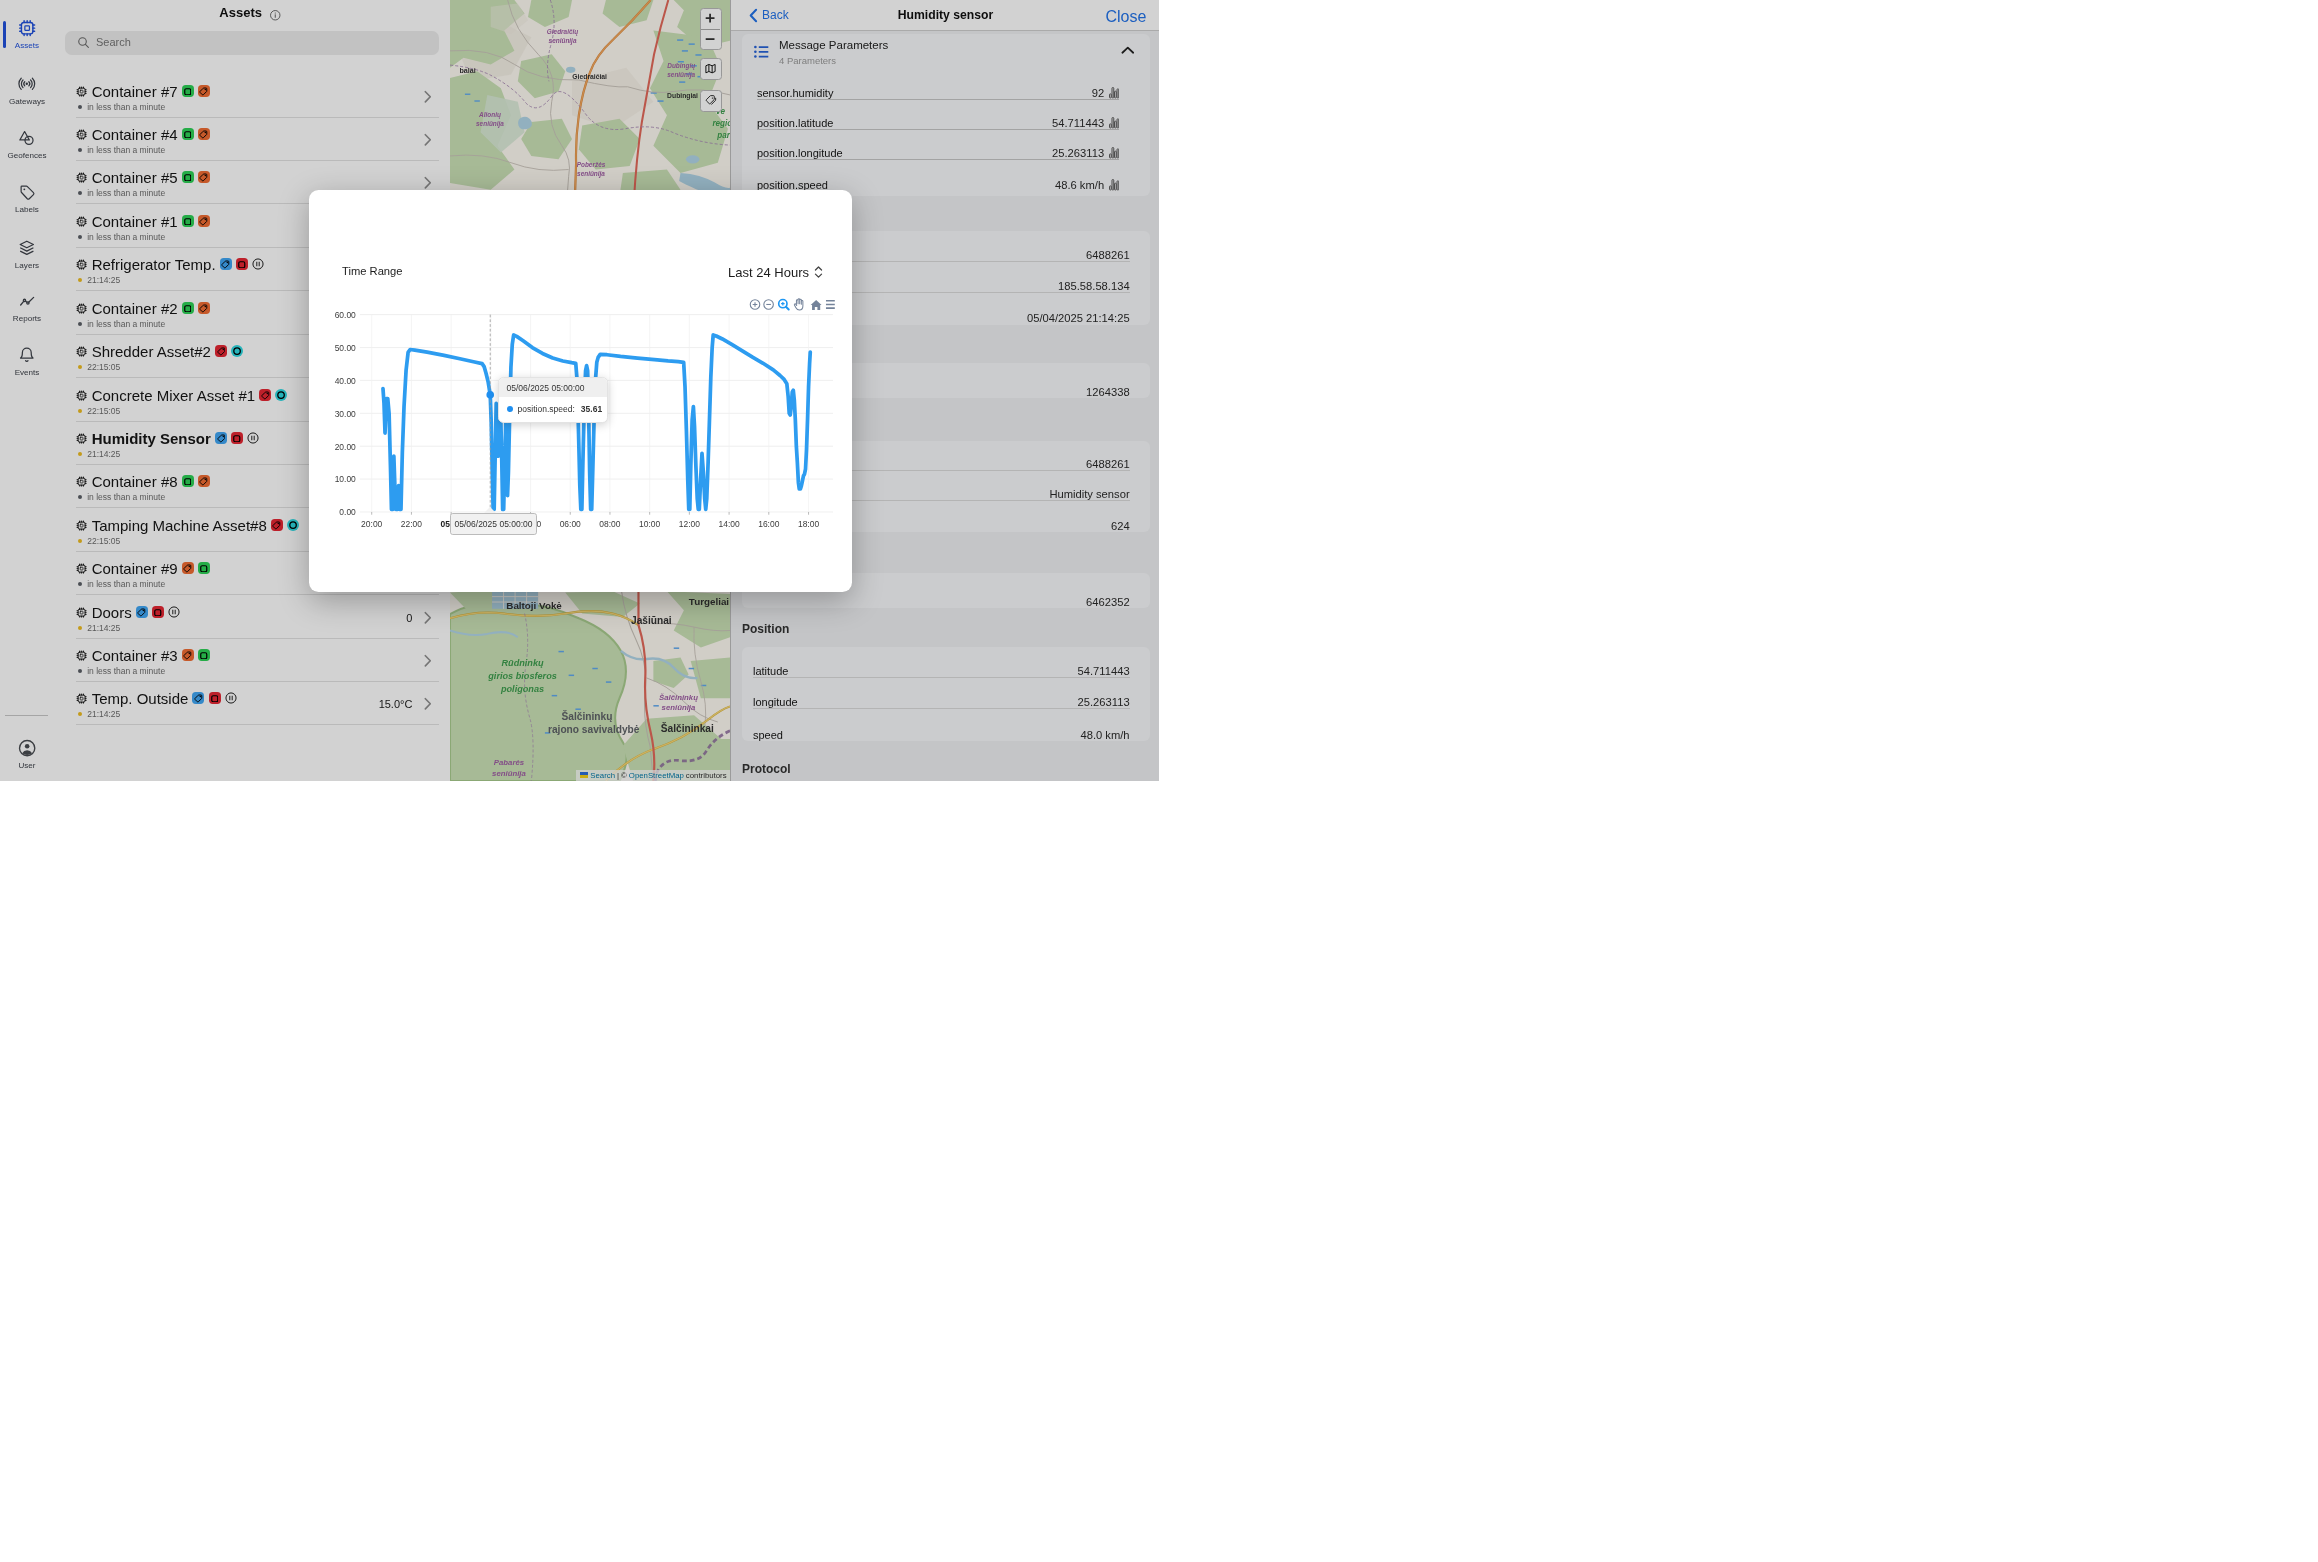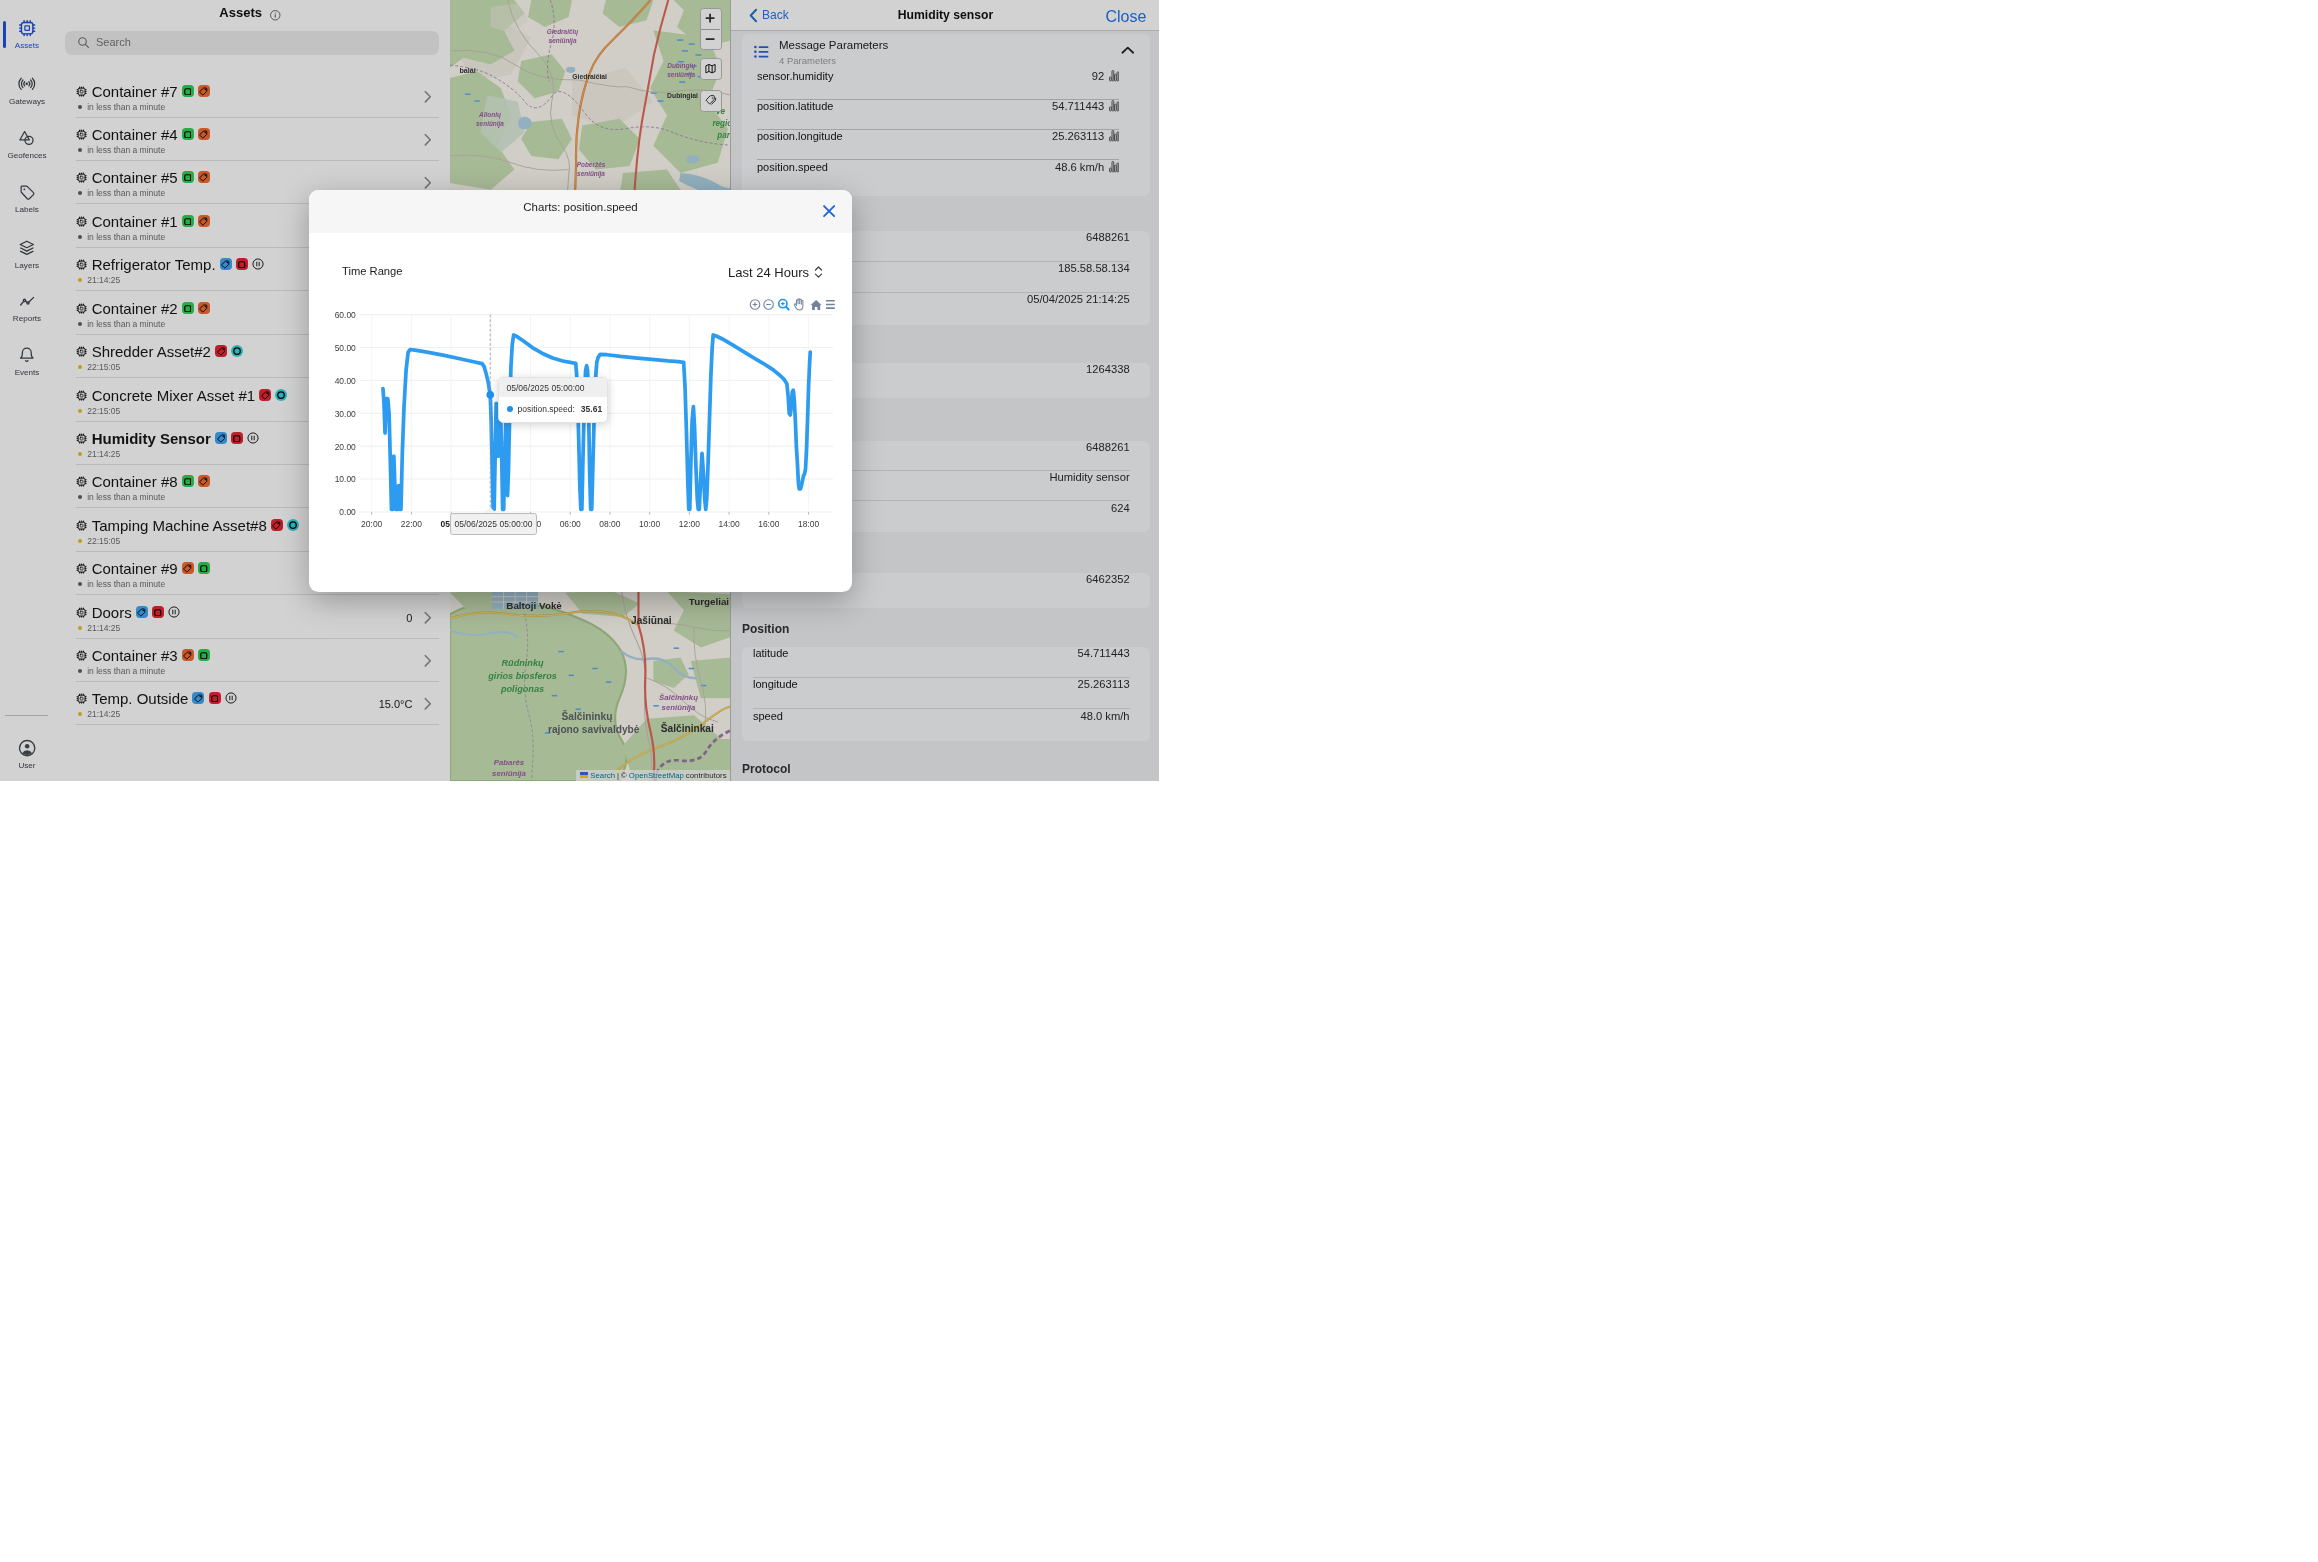--- a/index.html
+++ b/index.html
@@ -34,21 +34,21 @@
 .attr{position:absolute;right:0;bottom:0;height:11.5px;background:rgba(255,255,255,.75);font-size:7.8px;color:#333;
   padding:0 3.4px 0 3.4px;display:flex;align-items:center;gap:2px;white-space:nowrap}
 .attr a{color:#0078a8;text-decoration:none}
 
 .rpanel{position:absolute;left:730px;top:0;width:429px;height:781px;background:#eef0f2;border-left:0.7px solid #bdbdbd}
 .rtop{position:absolute;left:0;top:0;width:429px;height:31px;background:#fff;border-bottom:0.7px solid #cfcfcf}
 .rtop .ttl{position:absolute;width:429px;text-align:center;top:8.1px;font-size:12.2px;font-weight:bold;color:#111}
 .back{position:absolute;left:17.6px;top:8.1px;font-size:12px;color:#2374ea}
 .close{position:absolute;right:13.6px;top:8.1px;font-size:16px;color:#2374ea}
 .card{position:absolute;left:11px;width:408px;background:#f7f8fa;border-radius:6.1px}
-.crow{position:absolute;left:11px;right:11px;border-bottom:0.7px solid #dbdbdb;display:flex;align-items:flex-start}
+.crow{position:absolute;left:11px;right:11px;border-bottom:0.7px solid #dbdbdb;display:flex;align-items:flex-end}
 .crow.last{border-bottom:none}
 .crow .cl{font-size:11px;color:#161616}
 .crow .cv{margin-left:auto;font-size:11.2px;color:#2a2a2a;display:flex;align-items:center;gap:4.7px}
 .shead{position:absolute;left:11px;font-size:12px;font-weight:bold;color:#333}
 
 .dim{position:absolute;left:0;top:0;width:1159px;height:781px;background:rgba(0,0,0,0.178);z-index:50}
 .modal{position:absolute;left:309px;top:190px;width:543px;height:402px;background:#fff;border-radius:9.5px;z-index:100;
   box-shadow:0 8.1px 30.5px rgba(0,0,0,0.28)}
 .mhead{position:absolute;left:0;top:0;width:543px;height:43px;background:#f6f6f7;border-radius:9.5px 9.5px 0 0}
 .mhead .t{position:absolute;width:543px;text-align:center;top:11px;font-size:11.5px;color:#1c1c1c}
@@ -836,26 +836,20 @@
       </div>
 <div class="crow last" style="top:63px;height:31px;right:20.4px">
         <span class="cl">speed</span>
         <span class="cv">48.0 km/h</span>
       </div>
 </div>
 <div class="shead" style="top:762px">Protocol</div>
 </div>
 <div class="dim"></div>
 <div class="modal">
-<div class="mhead">
-      <div class="t">Charts: position.speed</div>
-      <svg style="position:absolute;right:16.3px;top:13.6px" width="14.2" height="14.2" viewBox="0 0 21 21">
-        <path d="M3 3l15 15M18 3L3 18" stroke="#1b64d9" stroke-width="2.7" stroke-linecap="round"></path>
-      </svg>
-    </div>
 <div class="trlbl">Time Range</div>
 <div class="trval">Last 24 Hours</div>
 <svg style="position:absolute;right:28px;top:75px" width="11" height="14.2" viewBox="0 0 16 21" fill="none" stroke="#444" stroke-width="1.9" stroke-linecap="round" stroke-linejoin="round">
       <path d="M3.5 7.5L8 3l4.5 4.5M3.5 13.5L8 18l4.5-4.5"></path>
     </svg>
 <svg style="position:absolute;left:437px;top:107px" width="90" height="16.3" viewBox="0 0 132 24" fill="none">
 <circle cx="13" cy="11" r="7" stroke="#74839a" stroke-width="1.6"></circle>
       <path d="M13 7.6v6.8M9.6 11h6.8" stroke="#74839a" stroke-width="1.6"></path>
 <circle cx="33" cy="11" r="7" stroke="#74839a" stroke-width="1.6"></circle>
       <path d="M29.6 11h6.8" stroke="#74839a" stroke-width="1.6"></path>

